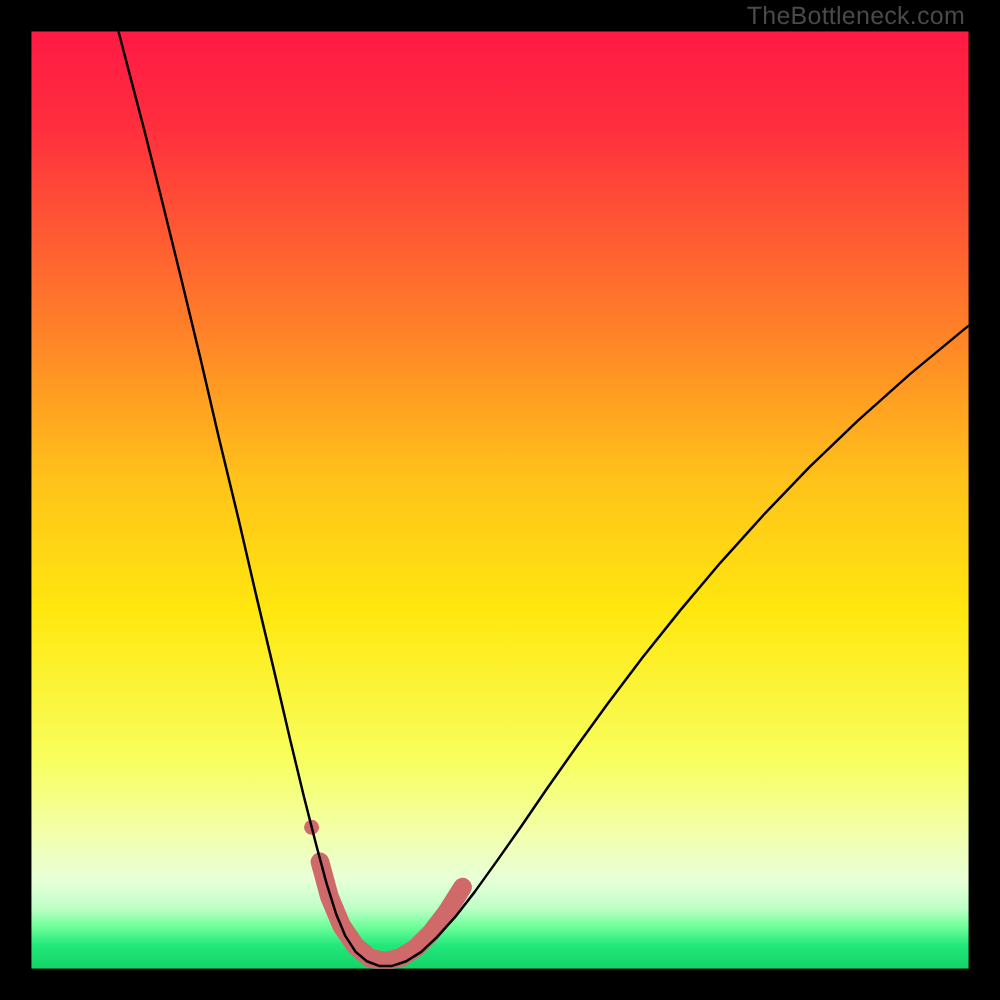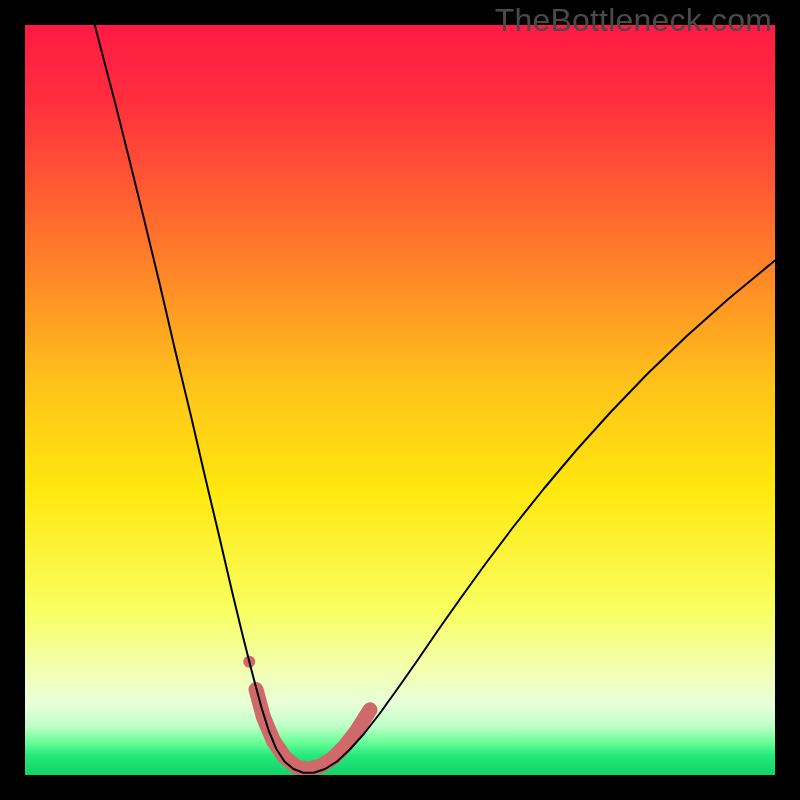--- a/index.html
+++ b/index.html
@@ -17,21 +17,21 @@
     width: 750px;
     height: 750px;
     background: #000;
   }
   .watermark {
     position: absolute;
     top: 2px;
     right: 28px;
     color: #4a4a4a;
     font-family: Arial, Helvetica, sans-serif;
-    font-size: 32px;
+    font-size: 20px;
     font-weight: 400;
     letter-spacing: 0.2px;
     z-index: 10;
   }
   svg {
     display: block;
   }
 </style>
 </head>
 <body>

